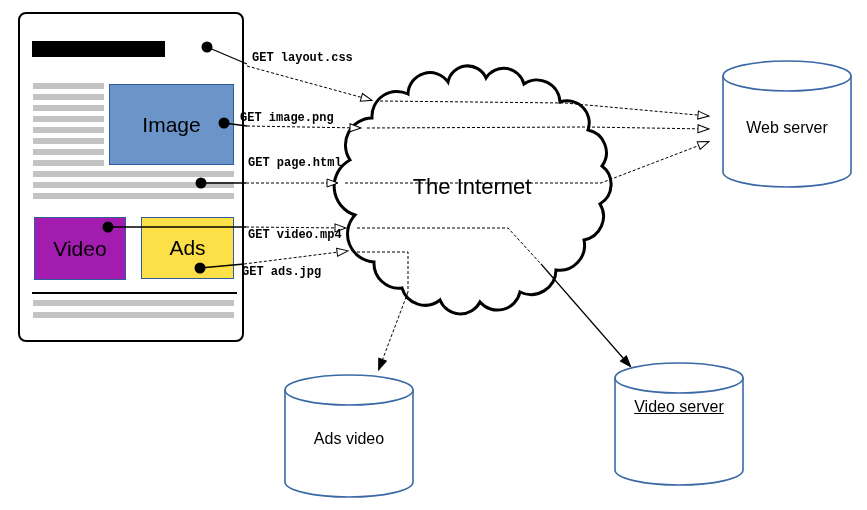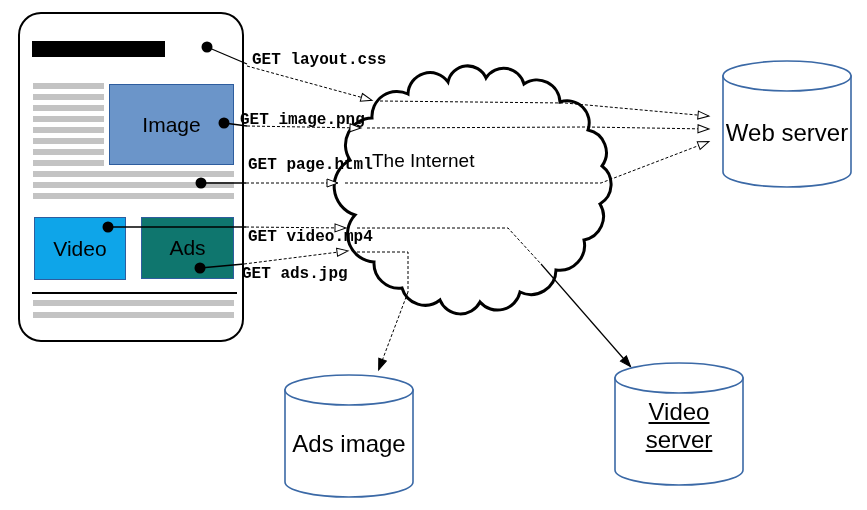--- a/index.html
+++ b/index.html
@@ -1,34 +1,34 @@
 <!DOCTYPE html>
 <html><head>
 <meta charset="utf-8">
 <style>
   html,body{margin:0;padding:0;background:#fff;}
   #stage{position:relative;width:867px;height:510px;background:#fff;overflow:hidden;
          font-family:"Liberation Sans",sans-serif;color:#000;}
   
   #doc{position:absolute;left:18px;top:12px;width:226px;height:330px;
-       border:2.5px solid #000;border-radius:23px;background:#fff;box-sizing:border-box;}
+       border:2.5px solid #000;border-radius:8px;background:#fff;box-sizing:border-box;}
   .titlebar{position:absolute;left:12px;top:27px;width:133px;height:16px;background:#000;}
   .gline{position:absolute;background:#c3c3c3;height:6px;}
   .gl-s{left:13px;width:71px;}
   .gl-f{left:13px;width:201px;}
   .divider{position:absolute;left:12px;top:278px;width:205px;height:2px;background:#000;}
   .blockbox{position:absolute;display:flex;align-items:center;justify-content:center;
             box-sizing:border-box;font-size:21px;}
   #imgbox{left:89px;top:70px;width:125px;height:81px;background:#6b95c9;border:1.5px solid #2e5d9e;}
-  #vidbox{left:14px;top:203px;width:92px;height:63px;background:#0ea5e9;border:1.5px solid #2e5d9e;}
-  #adsbox{left:121px;top:203px;width:93px;height:62px;background:#0f766e;border:1.5px solid #2e5d9e;}
-  .caption{position:absolute;font-size:19px;}
+  #vidbox{left:14px;top:203px;width:92px;height:63px;background:#a21caf;border:1.5px solid #2e5d9e;}
+  #adsbox{left:121px;top:203px;width:93px;height:62px;background:#fde047;border:1.5px solid #2e5d9e;}
+  .caption{position:absolute;text-align:center;font-size:22px;margin-top:24px;}
   .getlabel{position:absolute;font-family:"Liberation Mono","DejaVu Sans Mono",monospace;
-            font-weight:bold;font-size:16px;white-space:pre;letter-spacing:0px;}
-  .srvlabel{position:absolute;width:128px;text-align:center;font-size:24px;}
+            font-weight:bold;font-size:12px;white-space:pre;letter-spacing:0px;}
+  .srvlabel{position:absolute;width:128px;text-align:center;font-size:16px;}
   svg{position:absolute;left:0;top:0;}
 </style>
 </head>
 <body>
 
 <div id="stage">
 
   <div id="doc">
     <div class="titlebar"></div>
     <div class="gline gl-s" style="top:69px"></div>
@@ -131,15 +131,15 @@
 
   <div class="getlabel" style="left:252px;top:51px;">GET layout.css</div>
   <div class="getlabel" style="left:240px;top:111px;">GET image.png</div>
   <div class="getlabel" style="left:248px;top:156px;text-align:center;">GET page.html</div>
   <div class="getlabel" style="left:248px;top:228px;">GET video.mp4</div>
   <div class="getlabel" style="left:242px;top:265px;">GET ads.jpg</div>
 
   <div class="caption" style="left:372px;top:150px;width:200px;">The Internet</div>
 
   <div class="srvlabel" style="left:723px;top:119px;">Web server</div>
-  <div class="srvlabel" style="left:285px;top:430px;">Ads image</div>
+  <div class="srvlabel" style="left:285px;top:430px;">Ads video</div>
   <div class="srvlabel" style="left:615px;top:398px;text-decoration:underline;">Video server</div>
 </div>
 
 </body></html>

